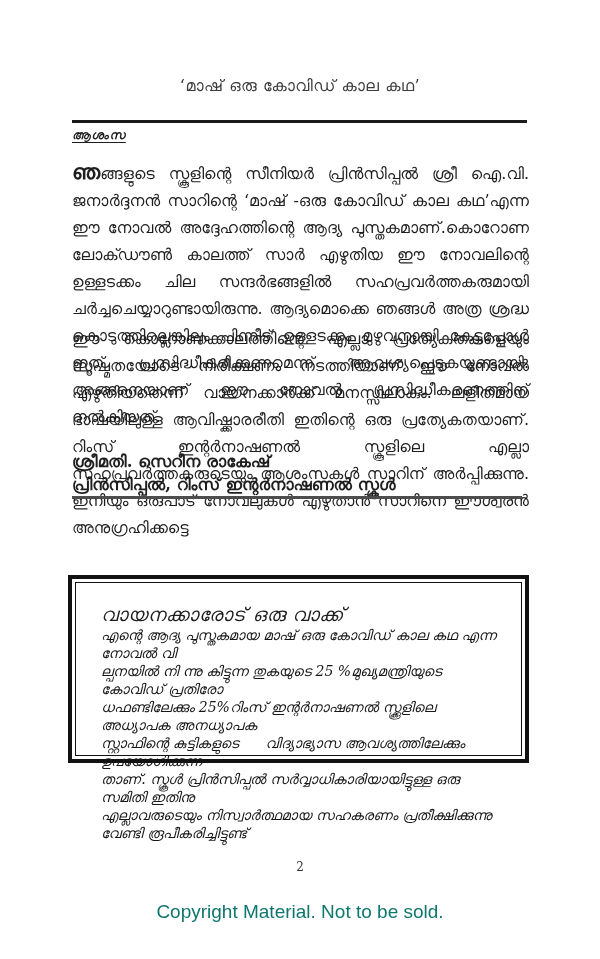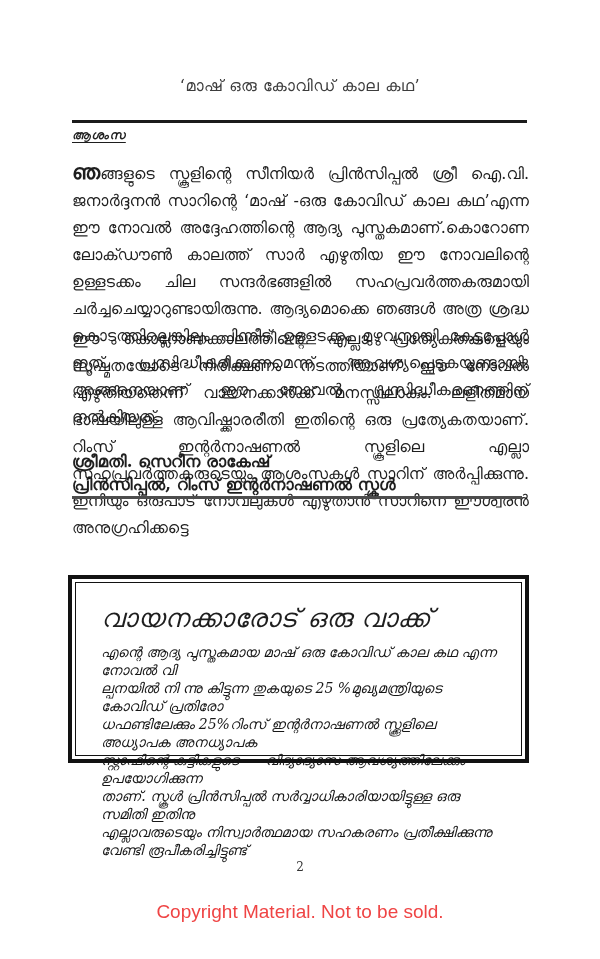--- a/index.html
+++ b/index.html
@@ -70,44 +70,43 @@
     padding: 3px;
     background: #ffffff;
   }
   .note-box-inner {
     width: 100%; height: 100%;
     border: 1.5px solid #121212;
     padding: 20px 16px 8px 25px;
     font-style: italic;
   }
   .note-heading {
-    font-size: 26px;
+    font-size: 19px;
     letter-spacing: 0.5px;
-    margin-bottom: 9px;
   }
   .note-line {
     font-size: 14px;
     line-height: 18px;
     white-space: pre-wrap;
     color: #171717;
   }
   .page-number {
     position: absolute;
     top: 860px; left: 0; width: 100%;
     text-align: center;
     font-size: 12px;
     color: #333333;
   }
   .footer-notice {
     position: absolute;
     top: 901px; left: 0; width: 100%;
     text-align: center;
     font-size: 19px;
     font-family: "Liberation Sans", sans-serif;
-    color: #ef4444;
+    color: #0f766e;
   }
 </style>
 </head>
 <body>
 
 <div class="page">
 
   <div class="running-head">‘മാഷ്  ഒരു കോവിഡ് കാല കഥ’</div>
 
   <div class="rule rule-top"></div>

